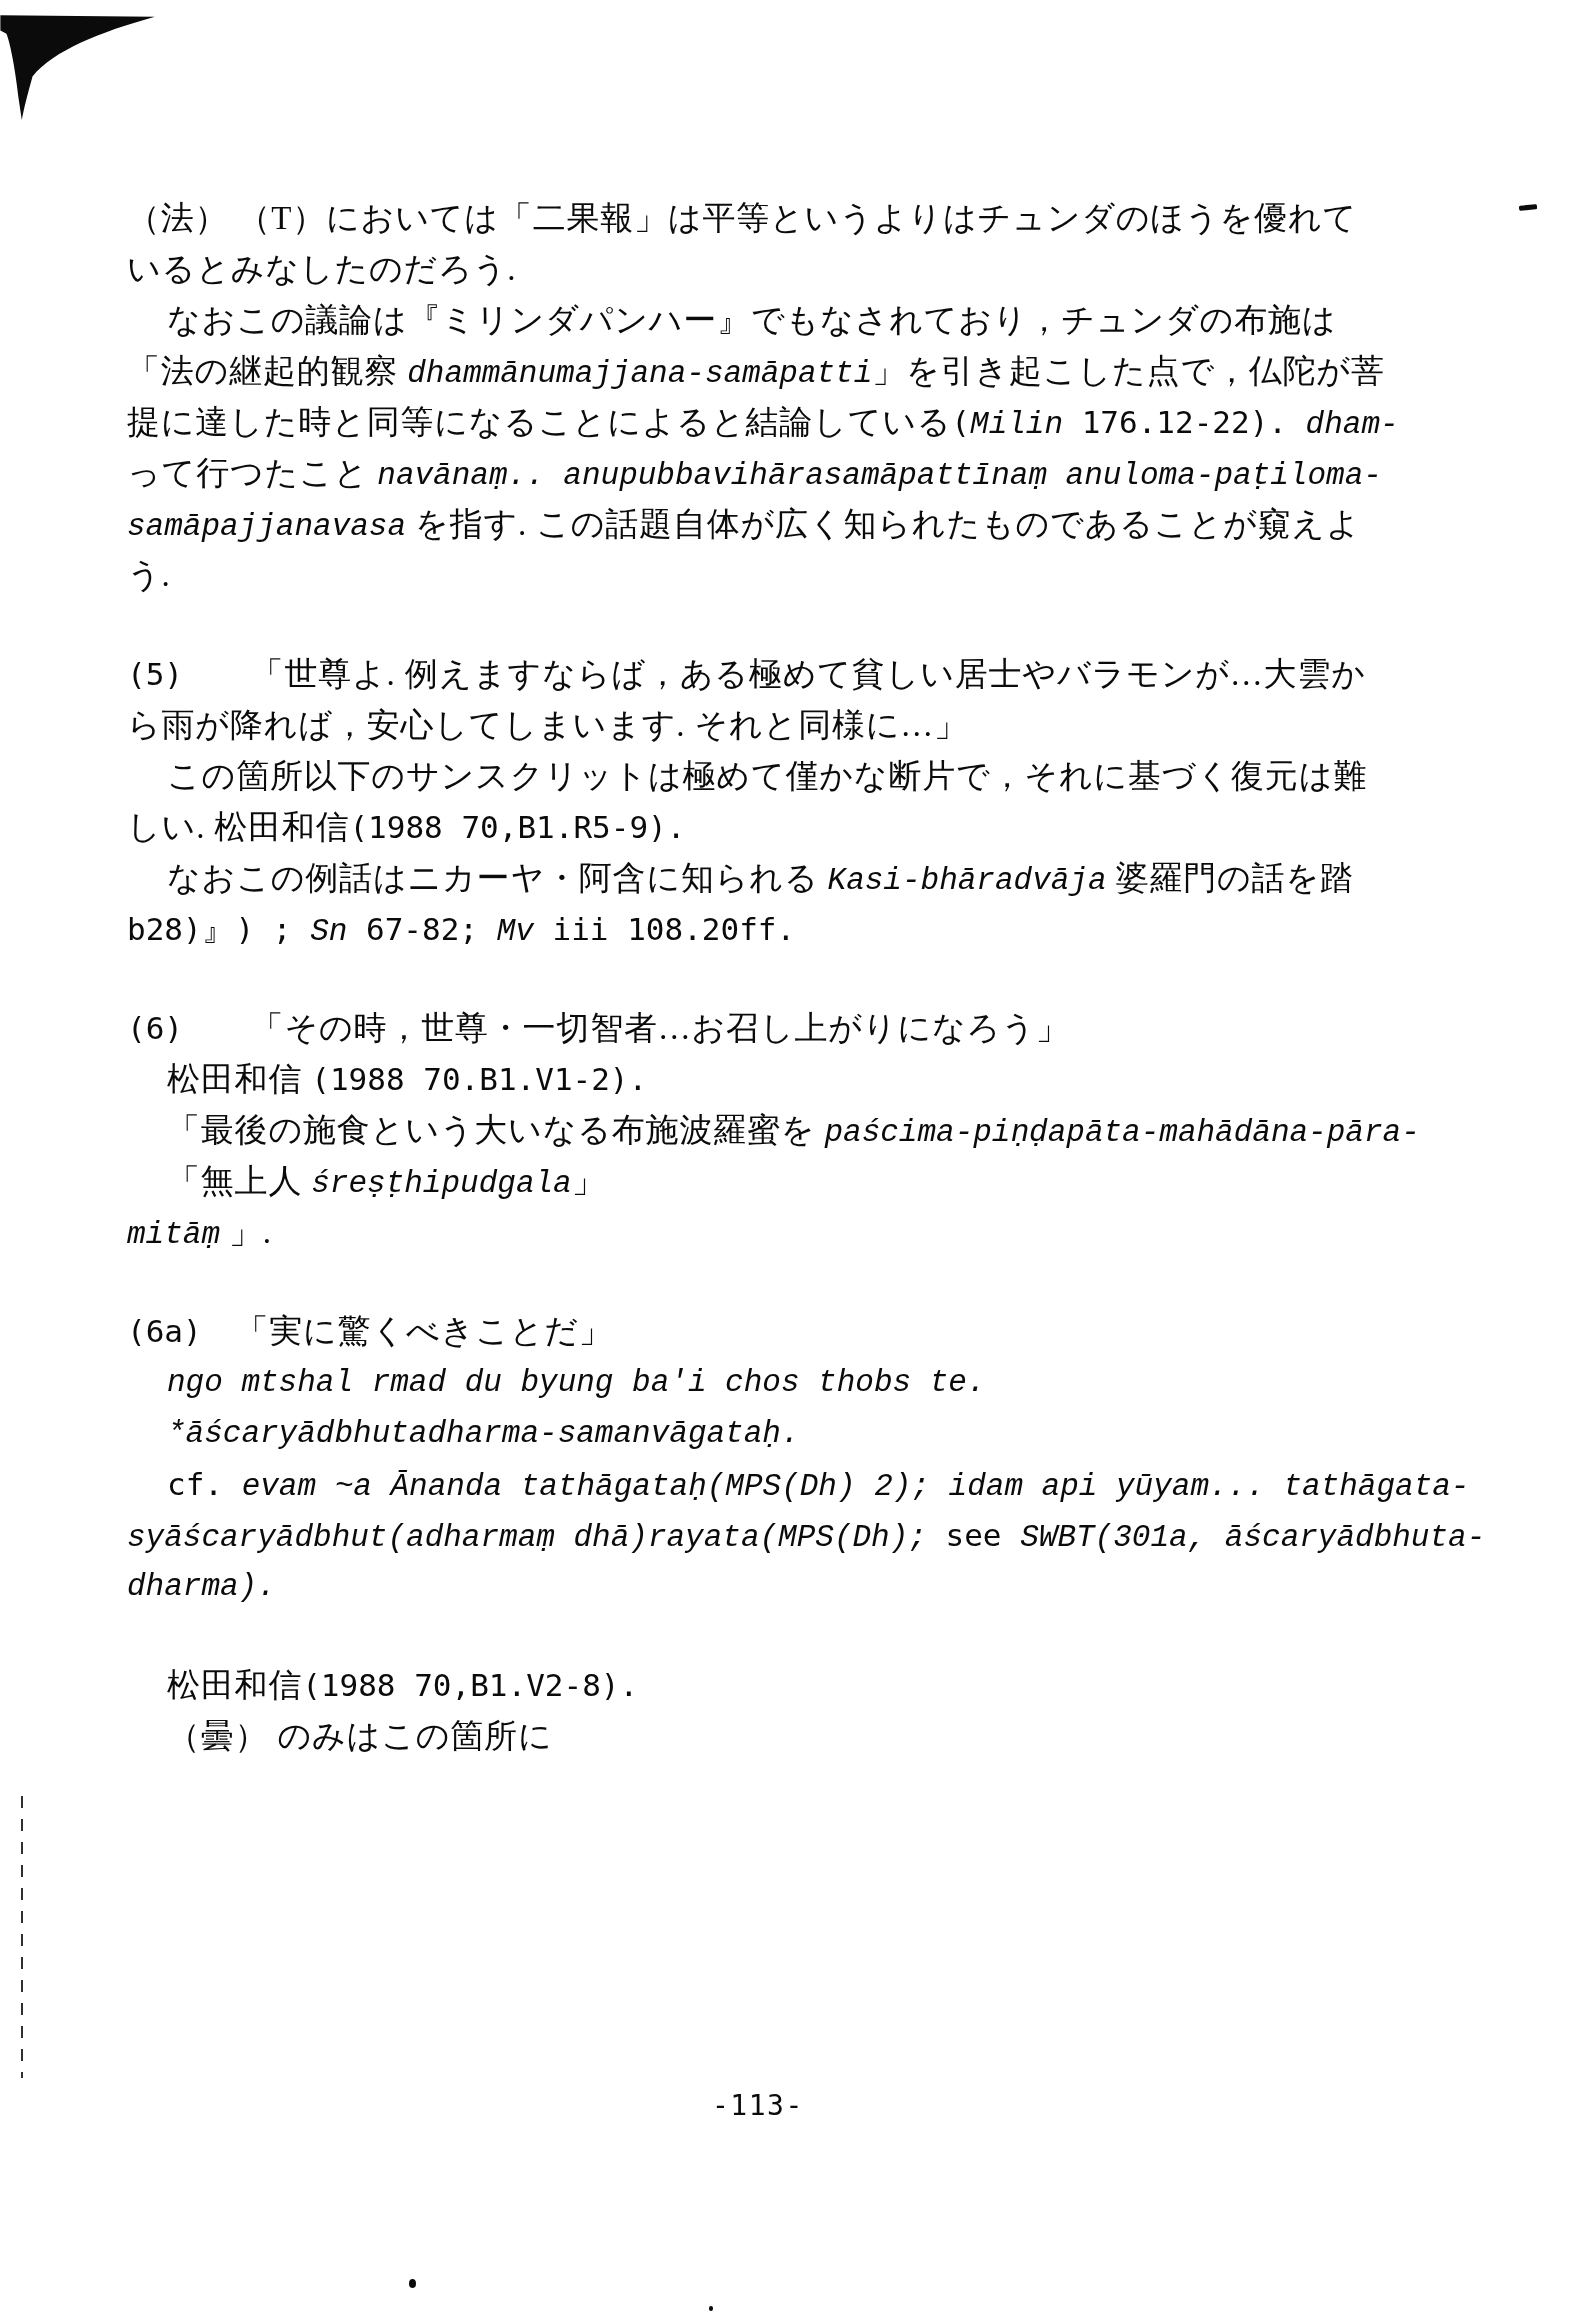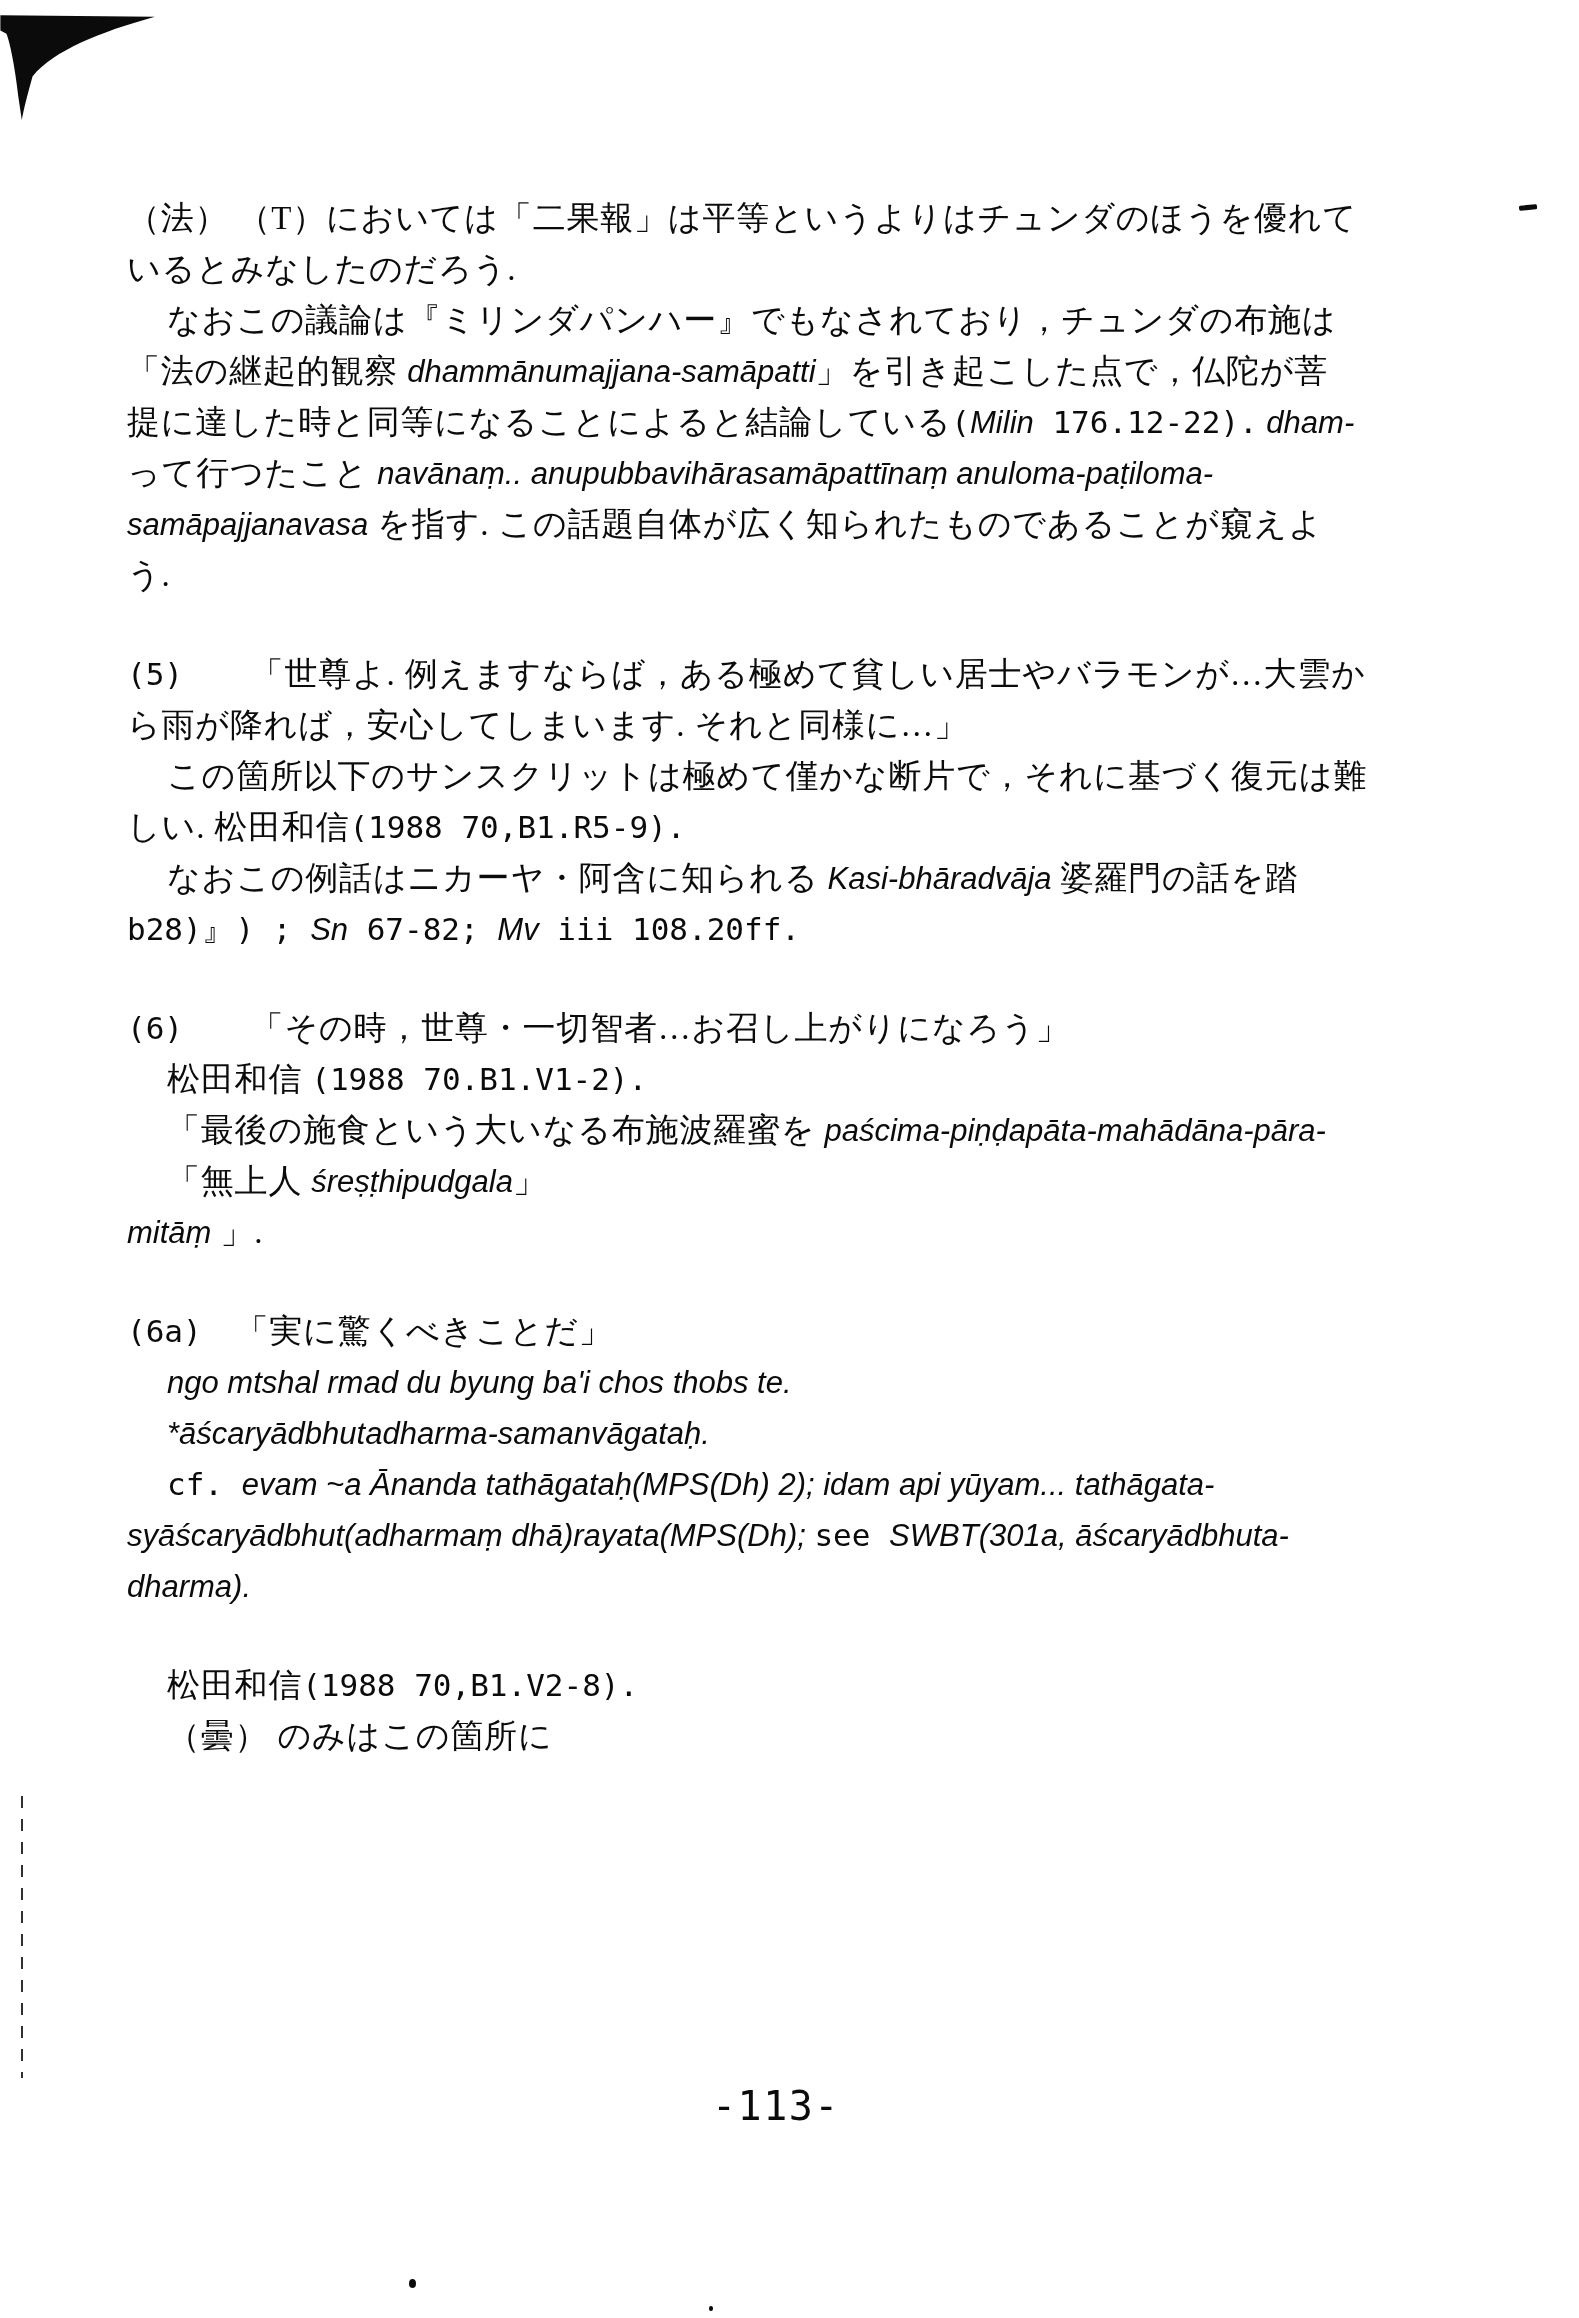--- a/index.html
+++ b/index.html
@@ -24,33 +24,33 @@
   .line  {
     height:51px; line-height:51px;
     white-space:nowrap;
   }
   .indent-1 { padding-left:40px; }
   .seg-jp  {
     font-family:"Liberation Serif","DejaVu Serif",serif;
     font-size:33px; letter-spacing:0.8px;
   }
   .seg-it  {
-    font-family:Liberation Sans, sans-serif;
+    font-family:Liberation Mono, monospace;
     font-size:31px; font-style:italic;margin-top:34px;
   }
   .seg-lat {
     font-family:"DejaVu Sans Mono","Liberation Mono",monospace;
     font-size:31px;
   }
 
   .page-number {
     position:absolute;
     left:712px; top:2083px;
     font-family:"DejaVu Sans Mono","Liberation Mono",monospace;
-    font-size:40px; line-height:46px;
+    font-size:28px; line-height:46px;
     letter-spacing:1.5px;
   }
 
   
   .corner-blob { position:absolute; left:0; top:0; }
   .stray-dash {
     position:absolute; left:1519px; top:205px;
     width:18.4px; height:4.6px; background:var(--ink);
     transform:rotate(-5deg); border-radius:1.5px;
   }

